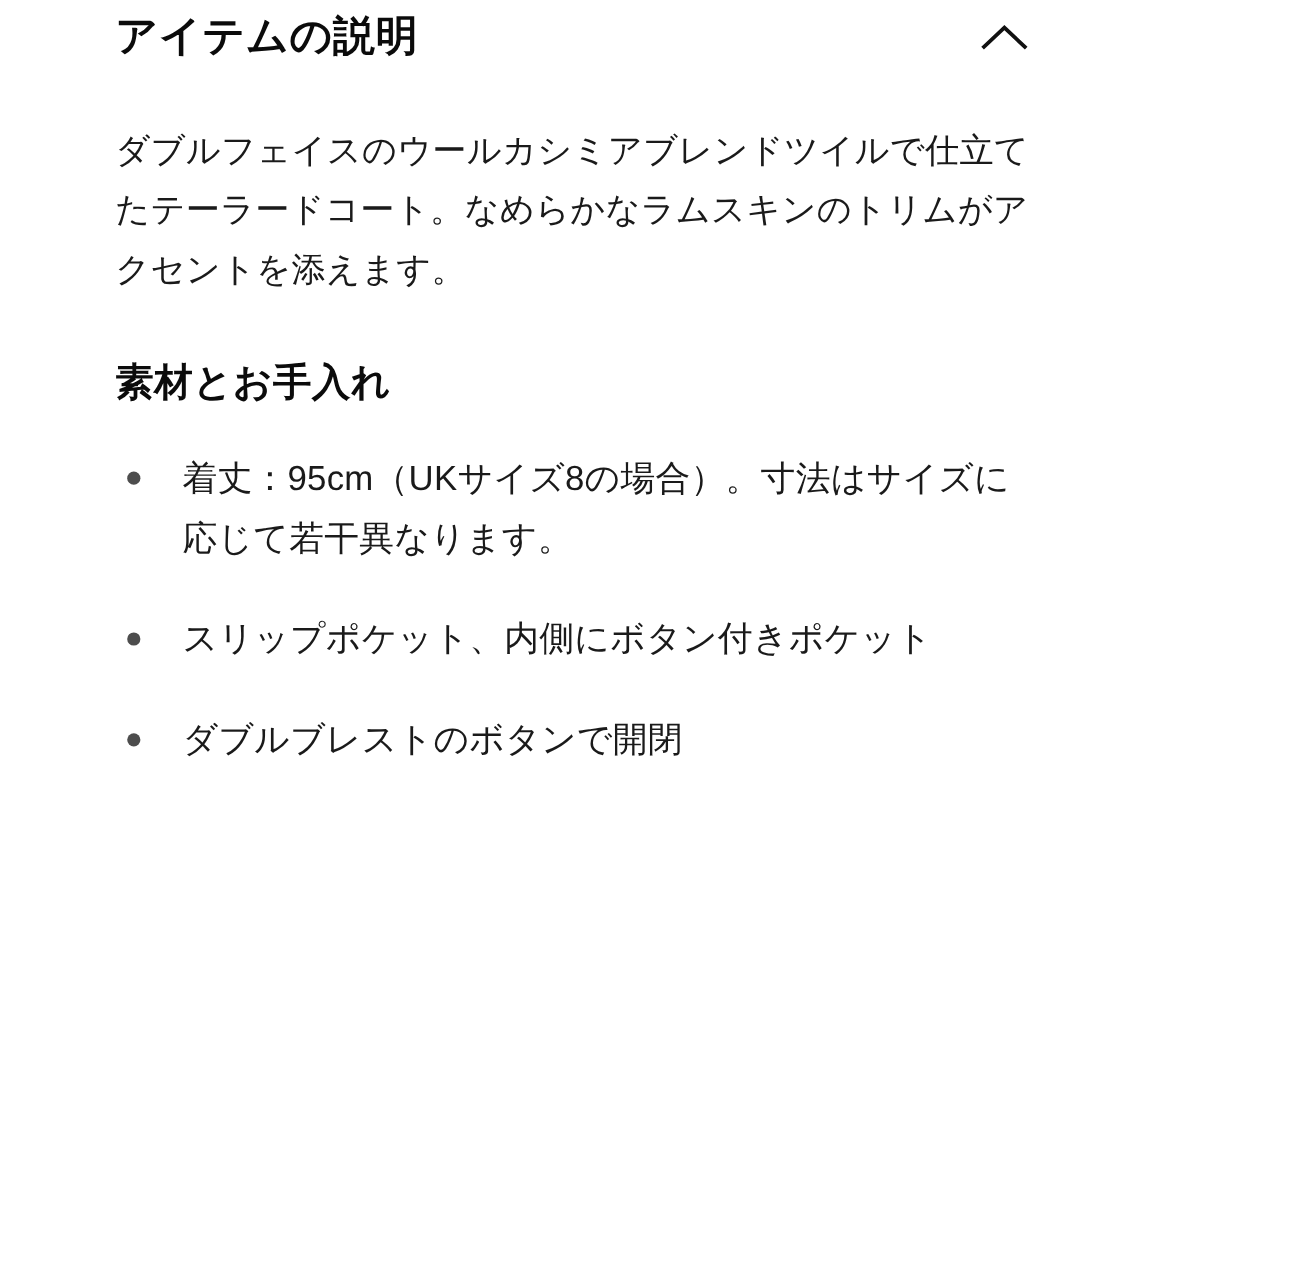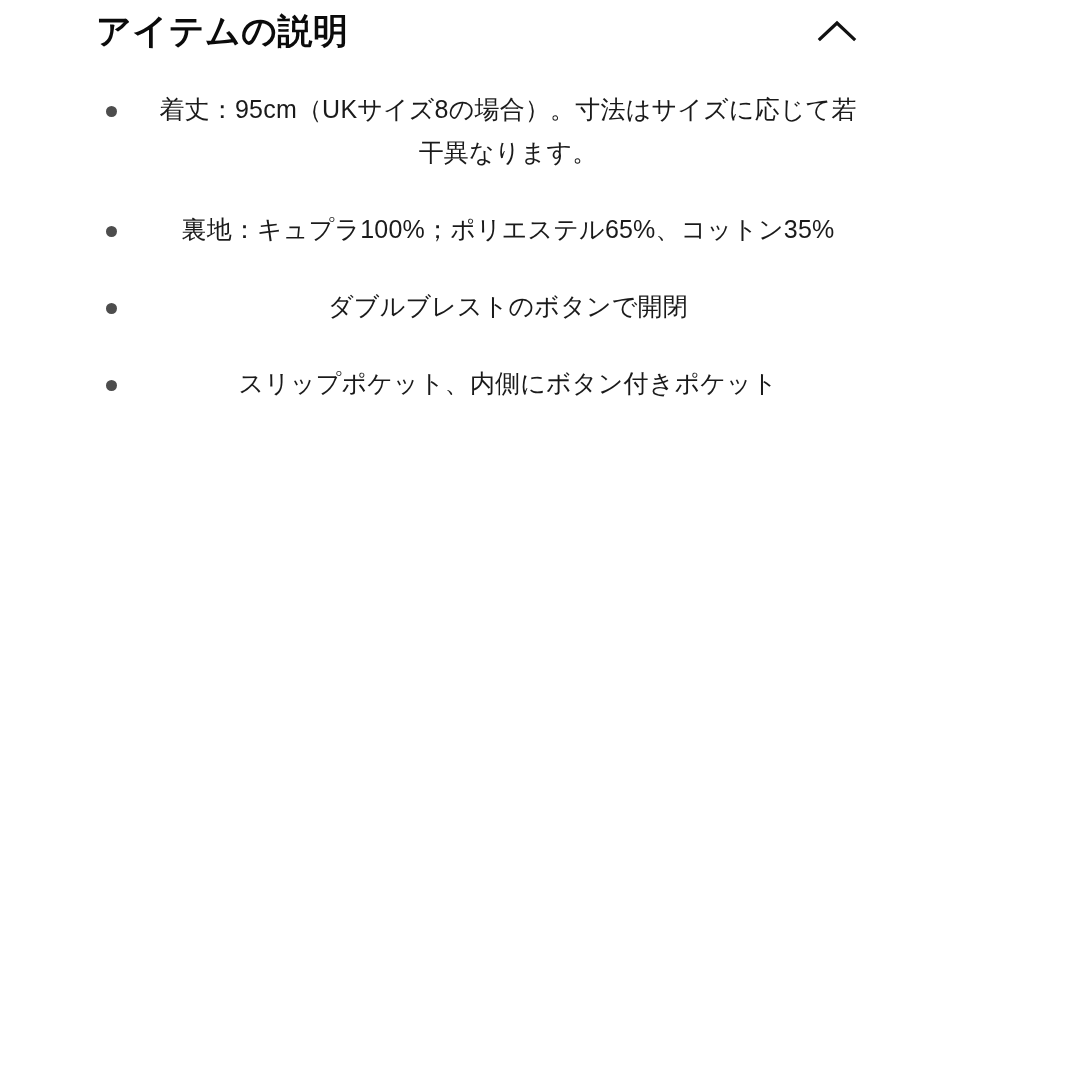--- a/index.html
+++ b/index.html
@@ -68,26 +68,25 @@
   
   .bullets {
     list-style: none;
     margin: 34px 0 0 0;
     padding: 0;
   }
   .bullets li {
     position: relative;
     padding-left: 56px;
     margin-bottom: 34px;
-    font-size: 25px;
+    font-size: 29px;
     line-height: 1.72;
     letter-spacing: 0.2px;
     color: #1a1a1a;
     max-width: 880px;
-    text-align: center;
   }
   .bullets li::before {
     content: "";
     position: absolute;
     left: 10px;
     top: 18px;
     width: 11px;
     height: 11px;
     border-radius: 50%;
     background: #4d4d4d;
@@ -100,23 +99,24 @@
 
   <div class="section-head">
     <h1 class="section-title">アイテムの説明</h1>
     <span class="chevron">
       <svg viewBox="0 0 46 40" width="46" height="40" aria-hidden="true">
         <polyline points="6,27 23,11 40,27" fill="none" stroke="#111111" stroke-width="3.2" stroke-linecap="square" stroke-linejoin="miter"></polyline>
       </svg>
     </span>
   </div>
 
+  <p class="description">ダブルフェイスのウールカシミアブレンドツイルで仕立てたテーラードコート。なめらかなラムスキンのトリムがアクセントを添えます。</p>
 
+  <h2 class="sub-title">素材とお手入れ</h2>
 
   <ul class="bullets">
     <li>着丈：95cm（UKサイズ8の場合）。寸法はサイズに応じて若干異なります。</li>
-    <li>裏地：キュプラ100%；ポリエステル65%、コットン35%</li>
+    <li>スリップポケット、内側にボタン付きポケット</li>
     <li>ダブルブレストのボタンで開閉</li>
-    <li>スリップポケット、内側にボタン付きポケット</li>
 
   </ul>
 
 </div>
 
 </body></html>

